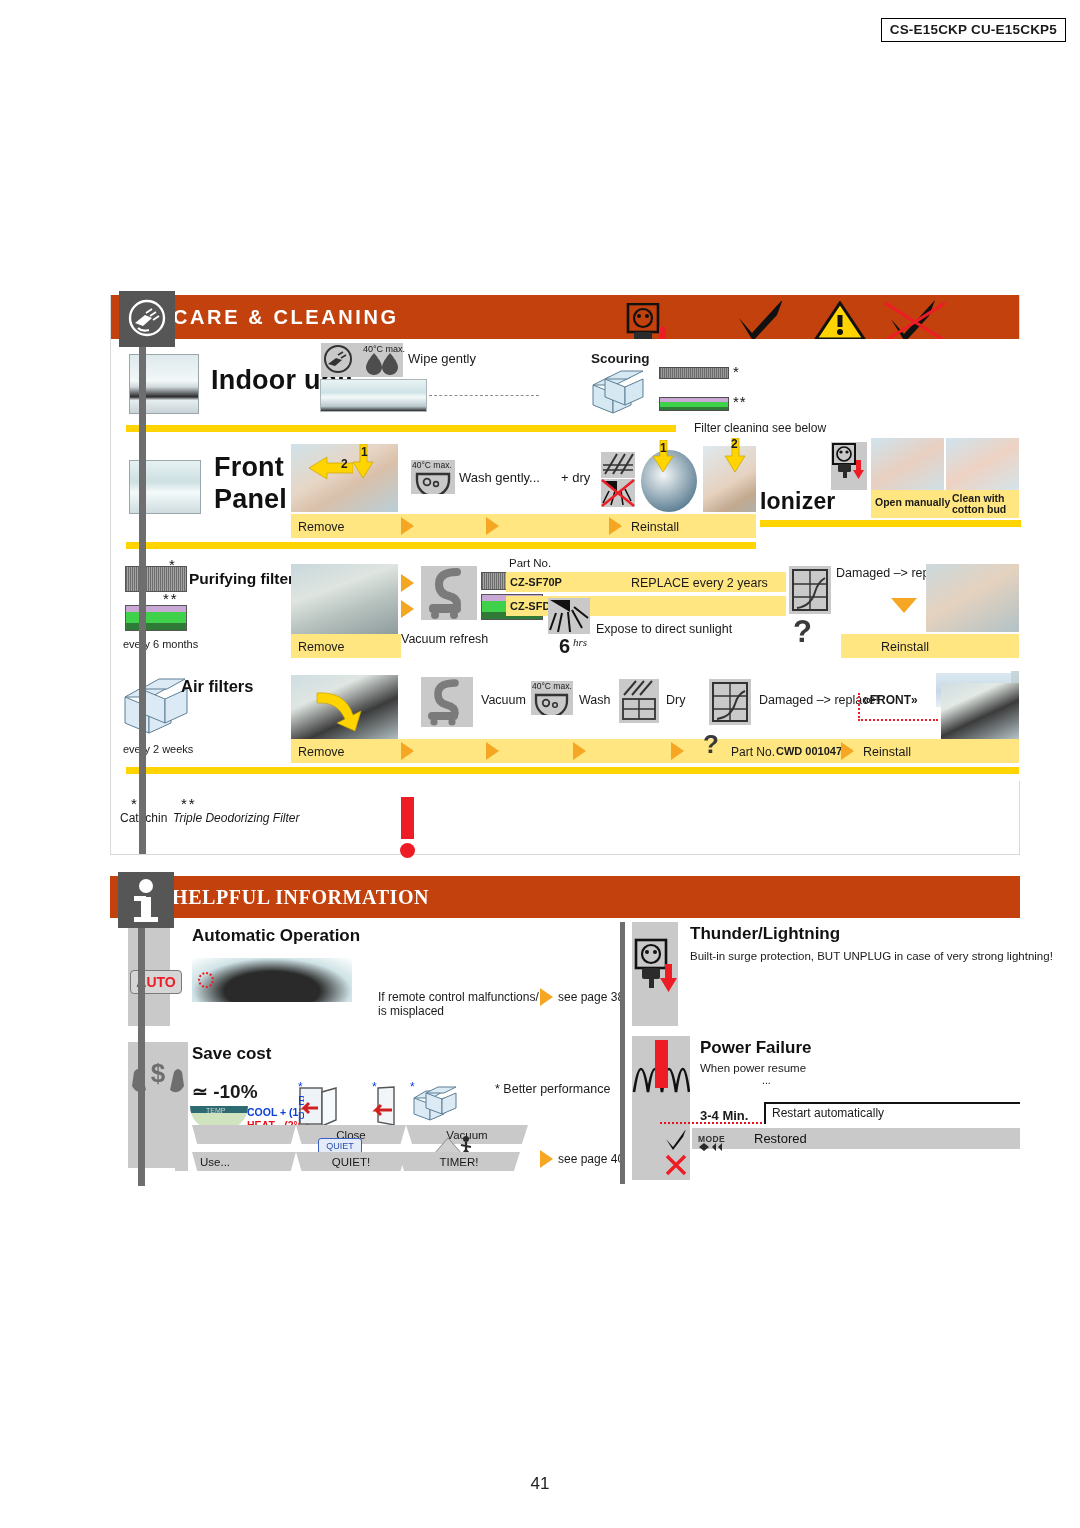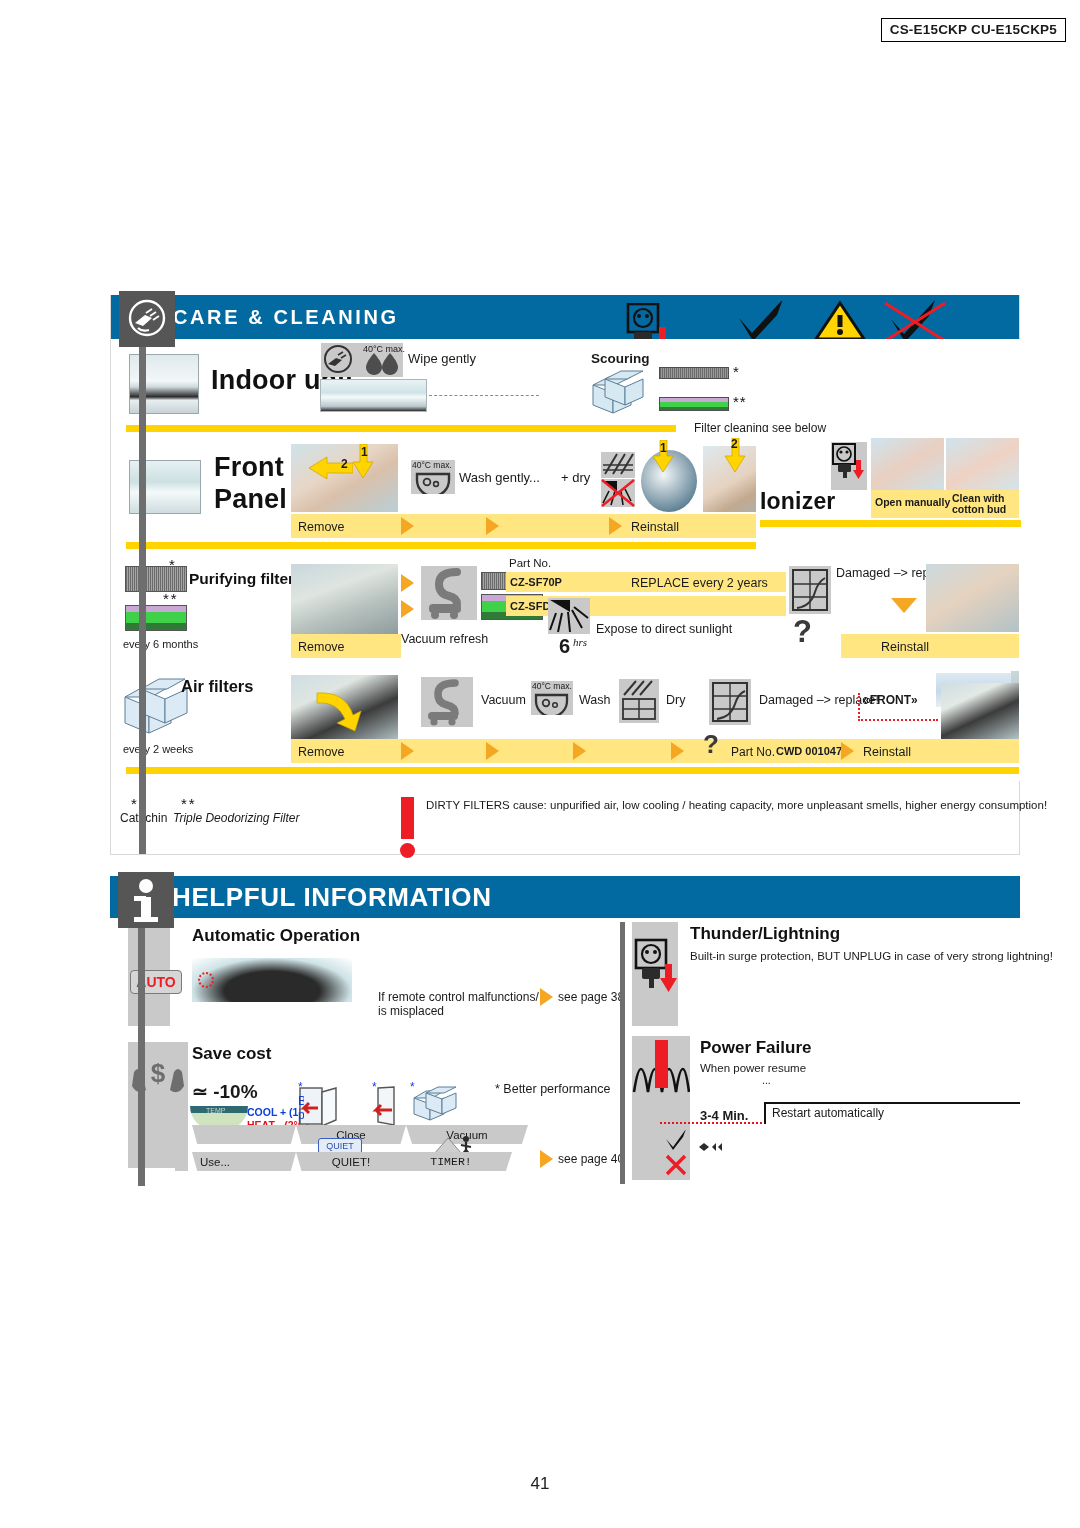--- a/index.html
+++ b/index.html
@@ -23,27 +23,27 @@
   }
   .page-num {
     position:absolute; left:0; right:0; bottom:34px;
     text-align:center; font-size:17px; color:#222;
   }
 
   
   .sheet { position:absolute; left:110px; width:910px; }
 
   .band-head {
-    height:44px; background:#0369a1; position:relative;
+    height:44px; background:#c2410c; position:relative;
   }
   .band-head .band-title {
     position:absolute; left:62px; top:50%; transform:translateY(-50%);
     color:#ffffff; font-weight:bold; font-size:20px; letter-spacing:2.6px;
   }
-  .band-head .band-title.tight { letter-spacing:.6px; font-size:26px; }
+  .band-head .band-title.tight { letter-spacing:.6px; font-size:20px;font-family:Liberation Serif, serif; }
   .sq-icon {
     position:absolute; left:8px; top:-6px; width:56px; height:56px;
     background:#565656; color:#fff; z-index:4;
     display:flex; align-items:center; justify-content:center;
   }
   .sq-icon svg { display:block; }
 
   .spine {
     position:absolute; left:28px; top:44px; width:7px;
     background:#6e6e6e; z-index:1;
@@ -457,21 +457,20 @@
   </div>
 
   <div style="position:absolute;left:0;top:498px;width:910px;height:62px;">
     <div class="star" style="left:20px;top:2px;">*</div>
     <div class="lbl" style="left:9px;top:18px;font-size:12px;">Catechin</div>
     <div class="star" style="left:70px;top:2px;letter-spacing:2px;">**</div>
     <div class="lbl" style="left:62px;top:18px;font-size:12px;font-style:italic;">Triple Deodorizing Filter</div>
 
     <div class="redbang-bar" style="left:290px;top:4px;height:42px;"></div>
     <div class="redbang-dot" style="left:289px;top:50px;"></div>
-    <div class="lbl" style="left:315px;top:6px;font-size:11.5px;">DIRTY FILTERS cause: unpurified air, low cooling / heating capacity, more unpleasant smells, higher energy consumption!</div>
   </div>
 </div>
 
 <div class="sheet" style="top:876px;height:312px;">
 
   <div class="band-head" style="height:42px;">
     <div class="band-title tight">HELPFUL INFORMATION</div>
   </div>
 
   <div class="sq-icon" style="top:-4px;">
@@ -566,21 +565,21 @@
       </svg>
     </div>
 
     <div class="greybtn" style="left:65px;top:110px;"></div>
     <div class="chev skew" style="left:82px;top:110px;width:104px;justify-content:flex-start;padding-left:8px;">
       <span>Use...</span>
     </div>
     <div class="chev skew" style="left:186px;top:110px;width:110px;">
       <span>QUIET!</span>
     </div>
-    <div class="chev skew" style="left:280px;top:110px;width:122px;font-family:Liberation Mono, monospace;">
+    <div class="chev skew" style="left:288px;top:110px;width:122px;">
       <span>TIMER!</span>
     </div>
     <div class="tri" style="left:430px;top:108px;"></div>
     <div class="lbl" style="left:448px;top:110px;font-size:12px;">see page 40</div>
   </div>
 
   <div style="position:absolute;left:510px;top:46px;width:5px;height:262px;background:#6e6e6e;"></div>
 
   <div style="position:absolute;left:512px;top:46px;width:398px;height:110px;">
     <div class="graybox" style="left:10px;top:0;width:46px;height:104px;"></div>
@@ -616,20 +615,24 @@
     <div class="lbl b" style="left:78px;top:72px;font-size:13px;">3-4 Min.</div>
 
     <div style="position:absolute;left:142px;top:66px;width:256px;height:22px;border-top:2.5px solid #111;border-left:2.5px solid #111;"></div>
     <div class="lbl" style="left:150px;top:70px;font-size:12px;">Restart automatically</div>
 
     <div style="position:absolute;left:42px;top:94px;width:24px;height:20px;">
       <svg width="24" height="20" viewBox="0 0 24 20">
           <path d="M2 9 l7 8 L22 -1 l-3 8 L9 20 z" fill="#111"></path>
         </svg>
     </div>
+    <div class="pf-row" style="left:70px;top:92px;width:328px;">
+      <span class="pf-key">MODE</span>
+      <span class="pf-val">Restored</span>
+    </div>
     <div style="position:absolute;left:76px;top:102px;width:26px;height:10px;">
       <svg width="26" height="10" viewBox="0 0 26 10">
           <path d="M1 5 l5 -4 l5 4 l-5 4 z M14 5 l4 -4 v8 z M24 1 v8 l-4 -4 z" fill="#2b2b2b"></path>
         </svg>
     </div>
 
     <div style="position:absolute;left:42px;top:118px;width:24px;height:22px;">
       <svg width="24" height="22" viewBox="0 0 24 22">
           <path d="M3 2 L21 20 M21 2 L3 20" stroke="#ee1c25" stroke-width="3.4"></path>
         </svg>

